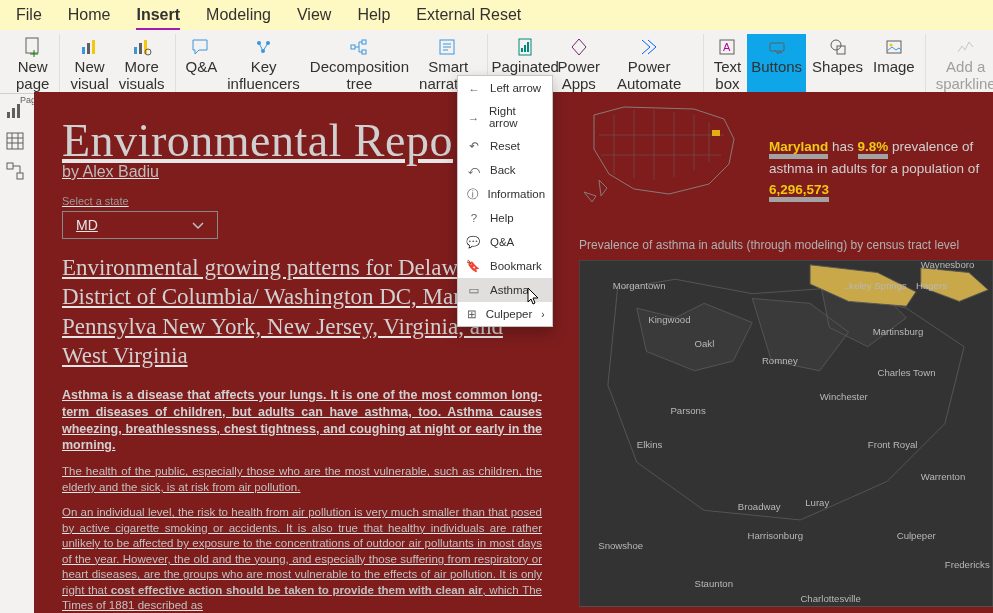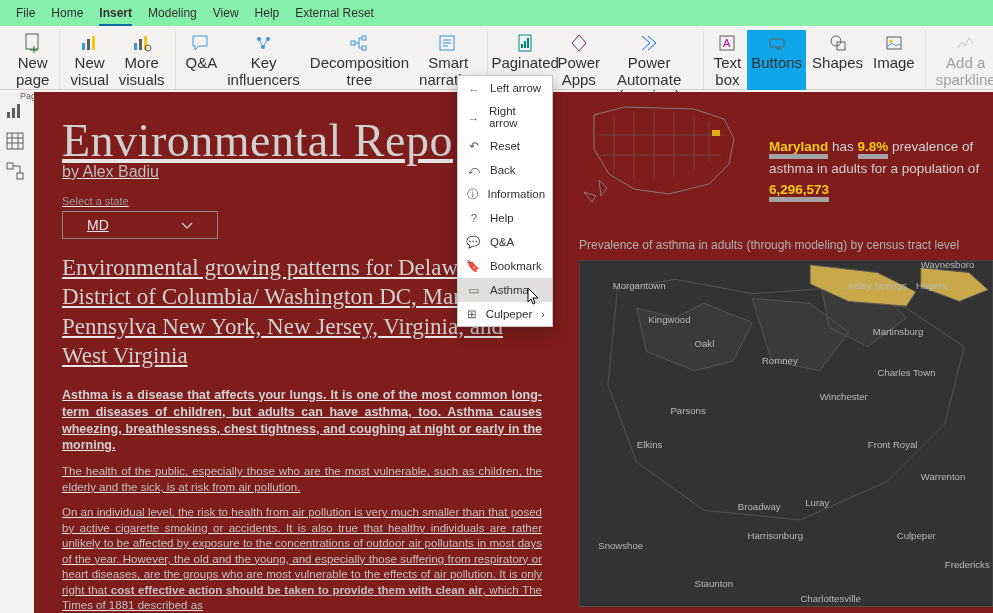--- a/index.html
+++ b/index.html
@@ -1,38 +1,38 @@
 <!DOCTYPE html>
 <html><head>
 <meta charset="utf-8">
 <style>
 * { margin: 0; padding: 0; box-sizing: border-box; font-family: "Segoe UI", sans-serif; }
 body { width: 993px; height: 613px; overflow: hidden; background: #f3f2f1; }
 
-.ribbon-tabs { display: flex; gap: 16px; padding: 6px 16px 0; font-size: 12px; color: #323130; background: #86efac; }
+.ribbon-tabs { display: flex; gap: 26px; padding: 6px 16px 0; font-size: 16px; color: #323130; background: #fef9c3; }
 .ribbon-tabs span { padding-bottom: 4px; cursor: pointer; }
-.ribbon-tabs .active { border-bottom: 2px solid #0369a1; font-weight: 600; }
+.ribbon-tabs .active { border-bottom: 2px solid #a21caf; font-weight: 600; }
 
 .ribbon-content { display: flex; background: #f3f2f1; border-bottom: 1px solid #d2d0ce; padding: 4px 6px 0; height: 64px; }
 .ribbon-group { display: flex; flex-direction: column; align-items: center; border-right: 1px solid #e1dfdd; padding: 0 6px; }
 .ribbon-items { display: flex; gap: 2px; }
 .ribbon-item { display: flex; flex-direction: column; align-items: center; padding: 2px 4px; cursor: pointer; min-width: 32px; }
 .ribbon-item .ic { height: 22px; display: flex; align-items: center; justify-content: center; }
 .ribbon-item .lbl { font-size: 15px; color: #323130; text-align: center; line-height: 1.1; margin-top: 1px; }
 .ribbon-item.disabled .lbl { color: #a19f9d; }
 .ribbon-group-label { font-size: 9px; color: #605e5c; margin: 1px 0 2px; }
 
 .side-rail { position: absolute; left: 0; top: 92px; width: 30px; display: flex; flex-direction: column; gap: 12px; padding: 10px 6px; }
 .side-rail div { width: 18px; height: 18px; }
 
 .canvas { position: absolute; left: 34px; top: 92px; right: 0; bottom: 0; background: #7f1d1d; color: #e6e6e6; padding: 22px 28px; overflow: hidden; text-decoration: underline; }
 .report-title { font-family: Georgia, 'Times New Roman', serif; font-size: 46px; color: #d0d0d0; font-weight: 400; letter-spacing: .5px; }
 .report-author { font-family: Georgia, serif; font-size: 16px; color: #bdbdbd; margin-top: -4px; }
 .select-label { font-size: 11px; color: #9a9a9a; margin-top: 14px; }
-.state-select { margin-top: 4px; width: 156px; border: 1px solid #888; padding: 5px 24px; font-size: 14px; color: #e6e6e6; display: flex; justify-content: space-between; align-items: center; gap: 23px; }
+.state-select { margin-top: 4px; width: 156px; border: 1px solid #888; padding: 5px 13px; font-size: 14px; color: #e6e6e6; display: flex; justify-content: space-between; align-items: center; gap: 23px; }
 .subheading { font-family: Georgia, serif; font-size: 23px; color: #d0d0d0; margin-top: 14px; line-height: 1.28; max-width: 470px; }
 .asthma-def { font-size: 12.5px; font-weight: 700; color: #d0d0d0; margin-top: 16px; max-width: 480px; text-align: justify; line-height: 1.35; }
 .body-copy { font-size: 11.5px; color: #c0c0c0; margin-top: 10px; max-width: 480px; text-align: justify; line-height: 1.35; }
 .body-copy u { text-decoration: underline; font-weight: 700; }
 
 .right-col { position: absolute; left: 545px; top: 8px; right: 10px; }
 .us-map { width: 180px; height: 110px; opacity: .85; }
 .md-text { position: absolute; left: 190px; top: 36px; font-size: 13.5px; color: #d0d0d0; line-height: 1.6; width: 230px; }
 .md-text .hl { color: #f2c811; font-weight: 600; border-bottom: 5px solid #a3a3a3; }
 .section-label { position: absolute; top: 138px; left: 0; font-size: 12px; color: #b0b0b0; }

